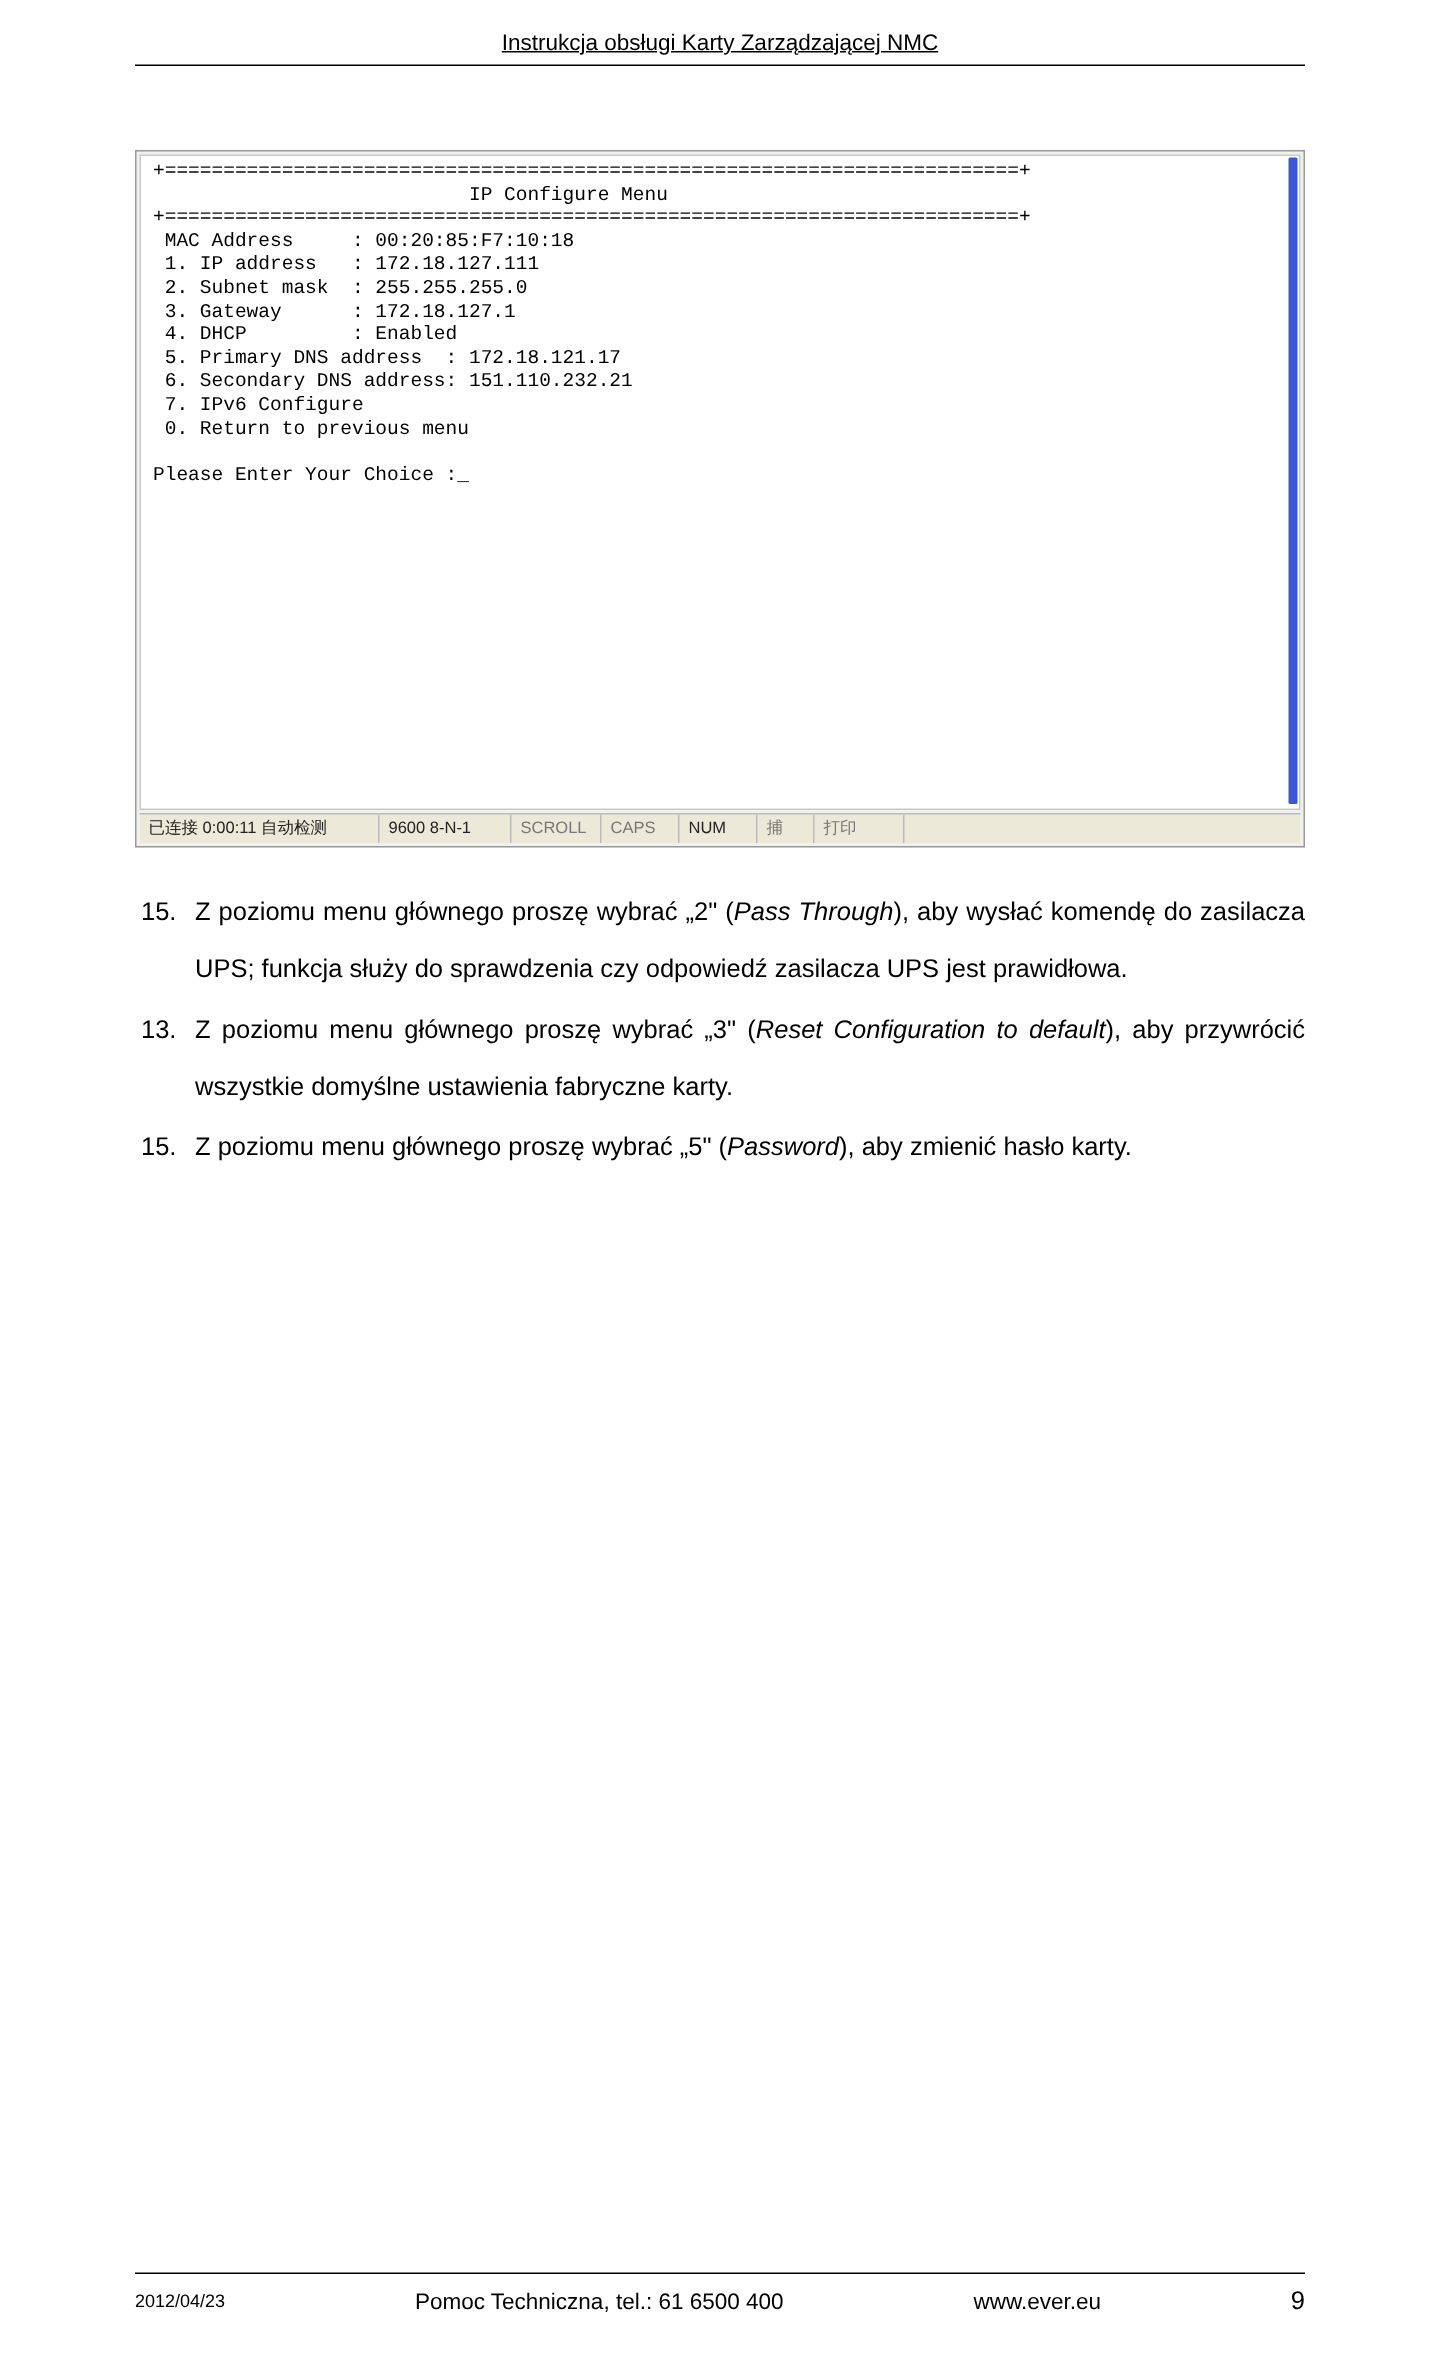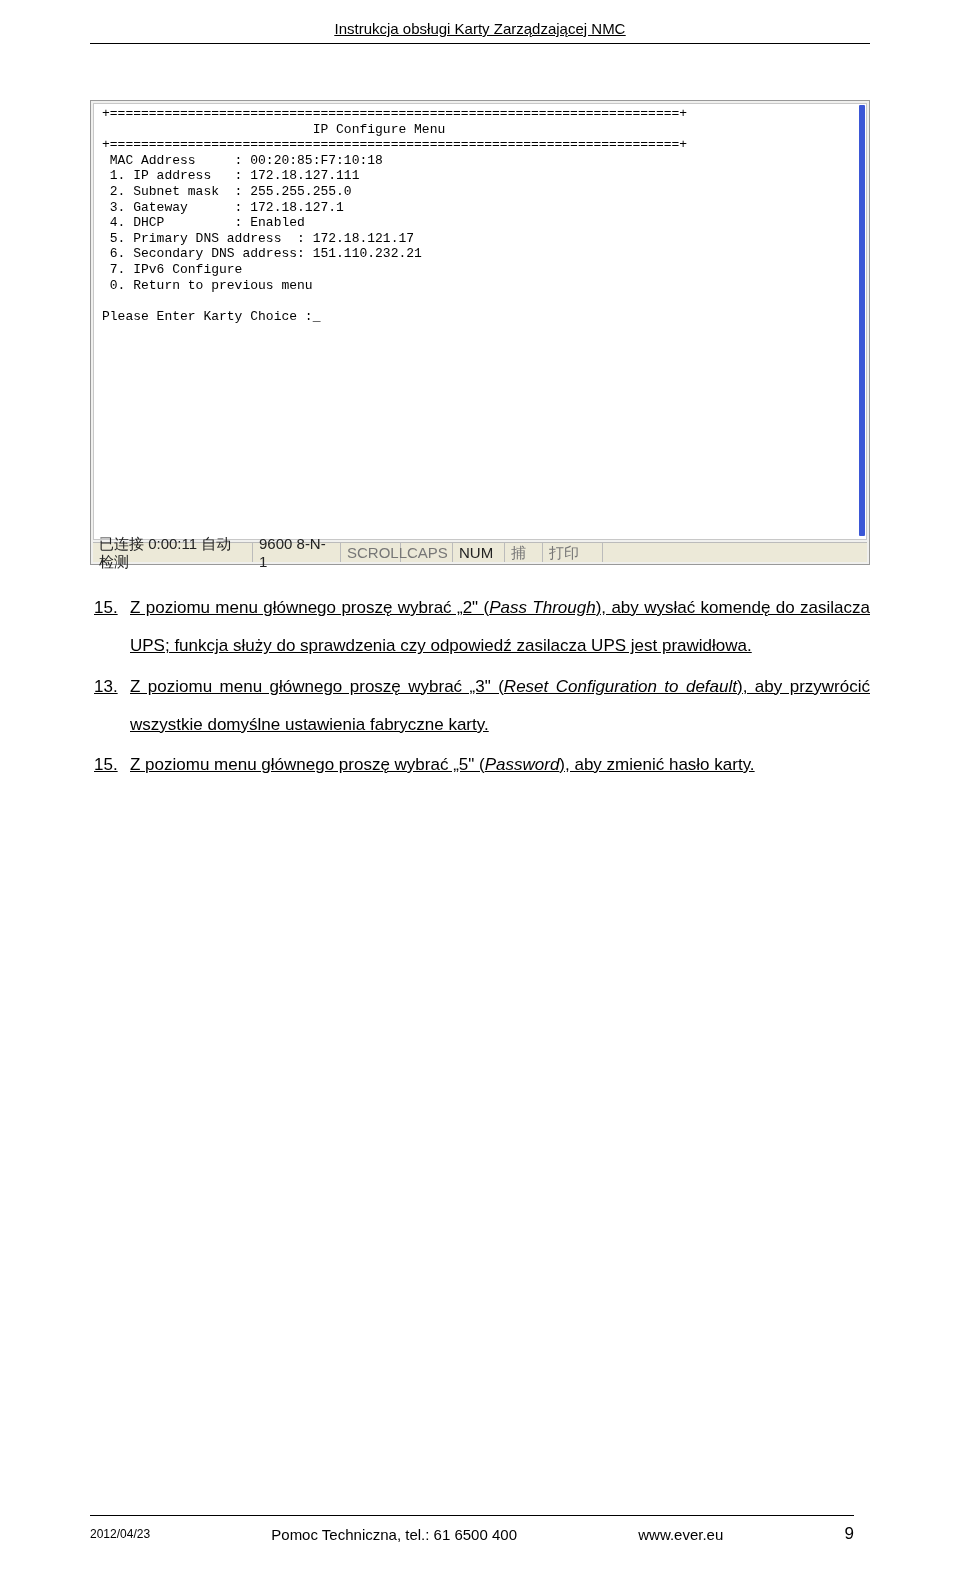--- a/index.html
+++ b/index.html
@@ -9,21 +9,20 @@
     background: #fff;
     font-family: Arial, Helvetica, sans-serif;
     color: #000;
     position: relative;
   }
   .page {
     width: 100%;
     height: 100%;
     padding: 20px 90px 60px 90px;
     position: relative;
-    text-decoration: underline;
   }
   .header-title {
     text-align: center;
     font-size: 15px;
     text-decoration: underline;
     padding: 0 0 6px 0;
     border-bottom: 1.5px solid #000;
   }
   .content {
     padding-top: 40px;
@@ -78,21 +77,21 @@
     border-radius: 1px;
   }
   .screenshot .status {
     position: absolute;
     left: 2px; right: 2px; bottom: 2px;
     height: 20px;
     background: #ece9d8;
     border-top: 1px solid #bbb;
     display: flex;
     align-items: center;
-    font-size: 15px;
+    font-size: 11px;
     font-family: Tahoma, Arial, sans-serif;
     color: #222;
   }
   .status-cell {
     border-right: 1px solid #bbb;
     padding: 0 6px;
     height: 100%;
     display: flex;
     align-items: center;
   }
@@ -100,21 +99,21 @@
   .status-cell.w2 { width: 88px; }
   .status-cell.w3 { width: 60px; }
   .status-cell.w4 { width: 52px; }
   .status-cell.w5 { width: 52px; text-align: center; }
   .status-cell.w6 { width: 38px; }
   .status-cell.w7 { width: 60px; }
   .status-cell.empty { color: #777; }
   .footer {
     position: absolute;
     bottom: 40px;
-    left: 90px; right: 106px;
+    left: 90px; right: 90px;
     border-top: 1.5px solid #000;
     display: flex;
     justify-content: space-between;
     align-items: center;
     padding-top: 8px;
     font-size: 15px;
   }
   .footer .date { font-size: 12px; }
   .footer .pnum { font-size: 17px; }
 </style>
@@ -134,21 +133,21 @@
 <span> MAC Address     : 00:20:85:F7:10:18</span>
 <span> 1. IP address   : 172.18.127.111</span>
 <span> 2. Subnet mask  : 255.255.255.0</span>
 <span> 3. Gateway      : 172.18.127.1</span>
 <span> 4. DHCP         : Enabled</span>
 <span> 5. Primary DNS address  : 172.18.121.17</span>
 <span> 6. Secondary DNS address: 151.110.232.21</span>
 <span> 7. IPv6 Configure</span>
 <span> 0. Return to previous menu</span>
 
-<span>Please Enter Karty Choice :_</span></div>
+<span>Please Enter Your Choice :_</span></div>
       <div class="blue-bar"></div>
       <div class="status">
         <div class="status-cell w1">已连接 0:00:11 自动检测</div>
         <div class="status-cell w2">9600 8-N-1</div>
         <div class="status-cell w3 empty">SCROLL</div>
         <div class="status-cell w4 empty">CAPS</div>
         <div class="status-cell w5">NUM</div>
         <div class="status-cell w6 empty">捕</div>
         <div class="status-cell w7 empty">打印</div>
       </div>

